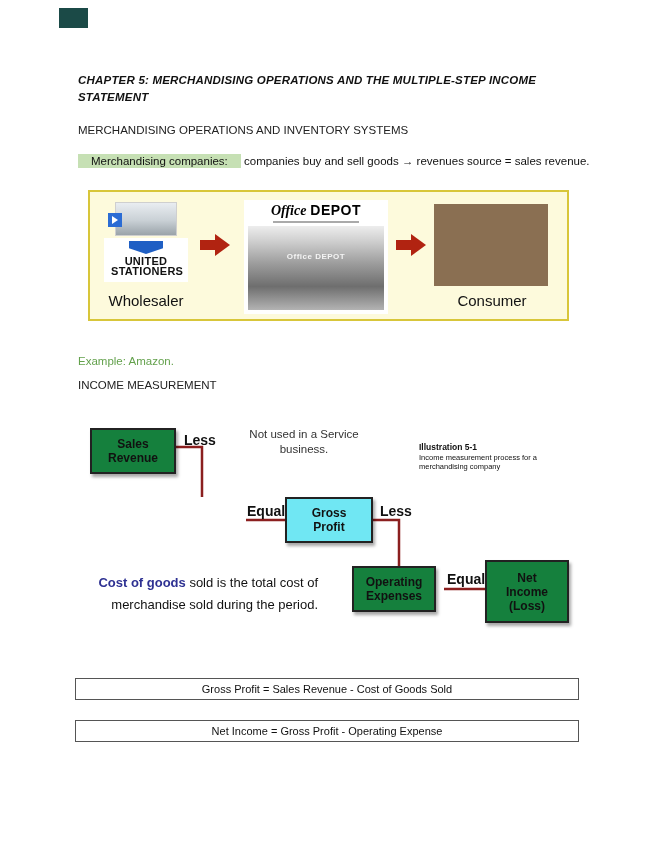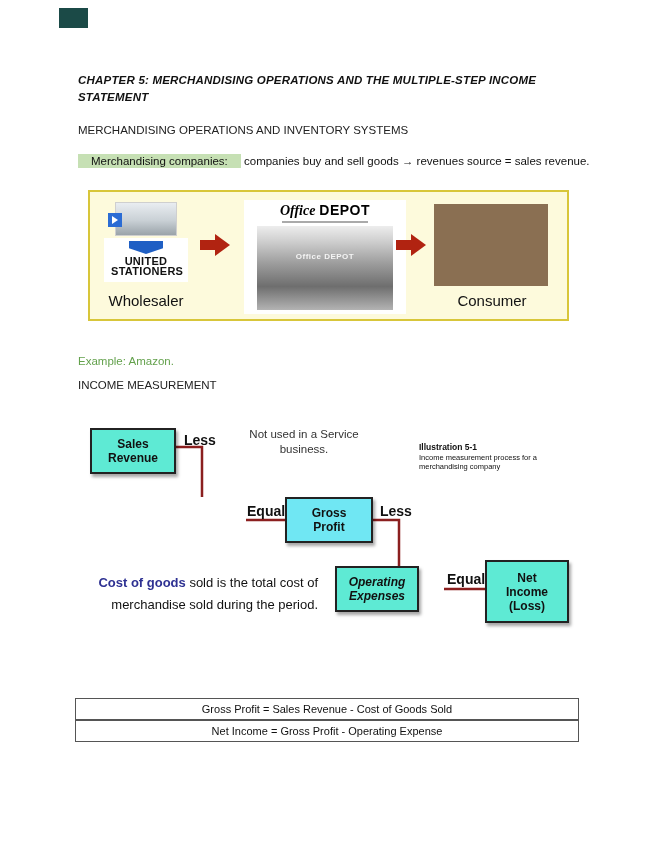--- a/index.html
+++ b/index.html
@@ -44,21 +44,21 @@
   .fig-label.wholesaler{left:6px;top:100px;width:100px;}
   .fig-label.consumer{left:346px;top:100px;width:112px;}
 
   .block-arrow{position:absolute;width:32px;height:22px;}
   .block-arrow .shaft{position:absolute;left:0;top:6px;width:15px;height:10px;background:#b12311;}
   .block-arrow .head{position:absolute;left:15px;top:0;width:0;height:0;
     border-top:11px solid transparent;border-bottom:11px solid transparent;border-left:15px solid #b12311;}
   .arrow1{left:110px;top:42px;}
   .arrow2{left:306px;top:42px;}
 
-  .od-group{position:absolute;left:154px;top:8px;width:162px;height:114px;background:#fff;text-align:center;}
+  .od-group{position:absolute;left:154px;top:8px;width:144px;height:114px;background:#fff;text-align:center;}
   .od-logo{font-size:14px;margin-top:2px;line-height:16px;color:#000;}
   .od-office{font-family:"Liberation Serif", serif;font-weight:bold;font-style:italic;}
   .od-depot{font-weight:bold;letter-spacing:.5px;}
   .od-tagline-bar{width:86px;height:2px;background:#aaa;margin:2px auto 3px auto;}
   .od-photo{
     position:relative;width:136px;height:84px;margin:0 auto;
     background:linear-gradient(180deg,#ededed 0%,#cfcfcf 18%,#9c9c9c 45%,#6e6e6e 72%,#b3b3b3 100%);
   }
   .od-photo-text{position:absolute;left:0;right:0;top:26px;font-size:8px;font-weight:bold;color:#f4f4f4;letter-spacing:.5px;}
   .mall-photo{
@@ -71,44 +71,44 @@
     background-color:#8a6f52;
   }
 
   
   .connectors{position:absolute;left:0;top:0;width:655px;height:848px;pointer-events:none;}
   .dbox{
     position:absolute;display:flex;align-items:center;justify-content:center;text-align:center;
     font-weight:bold;font-size:12px;line-height:14px;color:#111;
     border:2px solid #222;box-sizing:border-box;box-shadow:2px 3px 3px rgba(0,0,0,0.35);
   }
-  .tan{background:#5eead4;}
+  .tan{background:#15803d;}
   .cyan{background:#70e7f3;}
   .box-sales{left:90px;top:428px;width:86px;height:46px;padding:0 2px;}
   .box-cogs{left:158px;top:497px;width:88px;height:46px;padding:0 2px;}
   .box-gross{left:285px;top:497px;width:88px;height:46px;padding:0 18px;}
-  .box-opex{left:335px;top:566px;width:84px;height:46px;padding:0 8px;font-style:italic;}
+  .box-opex{left:352px;top:566px;width:84px;height:46px;padding:0 8px;}
   .box-netinc{left:485px;top:560px;width:84px;height:63px;padding:0 14px;}
   .conn-label{position:absolute;font-size:14px;font-weight:bold;color:#111;}
   .less1{left:184px;top:432px;}
   .equals1{left:247px;top:503px;}
   .less2{left:380px;top:503px;}
   .equals2{left:447px;top:571px;}
   .note{position:absolute;left:243px;top:427px;width:122px;text-align:center;font-size:11.5px;line-height:15px;color:#333;}
   .ill{position:absolute;left:419px;top:442px;width:138px;color:#111;}
   .ill-title{font-size:8.5px;font-weight:bold;}
   .ill-cap{font-size:7.5px;line-height:9px;margin-top:1px;}
   .cogs-note{position:absolute;left:92px;top:572px;width:226px;text-align:right;font-size:13px;line-height:22px;color:#111;}
   .cogs-note .blue{color:#2e3192;font-weight:bold;}
 
   .formula{
     position:absolute;left:75px;width:504px;height:22px;border:1px solid #555;box-sizing:border-box;
     text-align:center;line-height:20px;font-size:11px;color:#111;background:#fff;
   }
-  .formula.f1{top:678px;margin-top:20px;}
+  .formula.f1{top:678px;}
   .formula.f2{top:720px;}
 </style>
 </head>
 <body>
 
 <div class="page">
 
   <div class="corner-mark"></div>
 
   <h1 class="chapter-title">CHAPTER 5: MERCHANDISING OPERATIONS AND THE MULTIPLE-STEP INCOME STATEMENT</h1>

